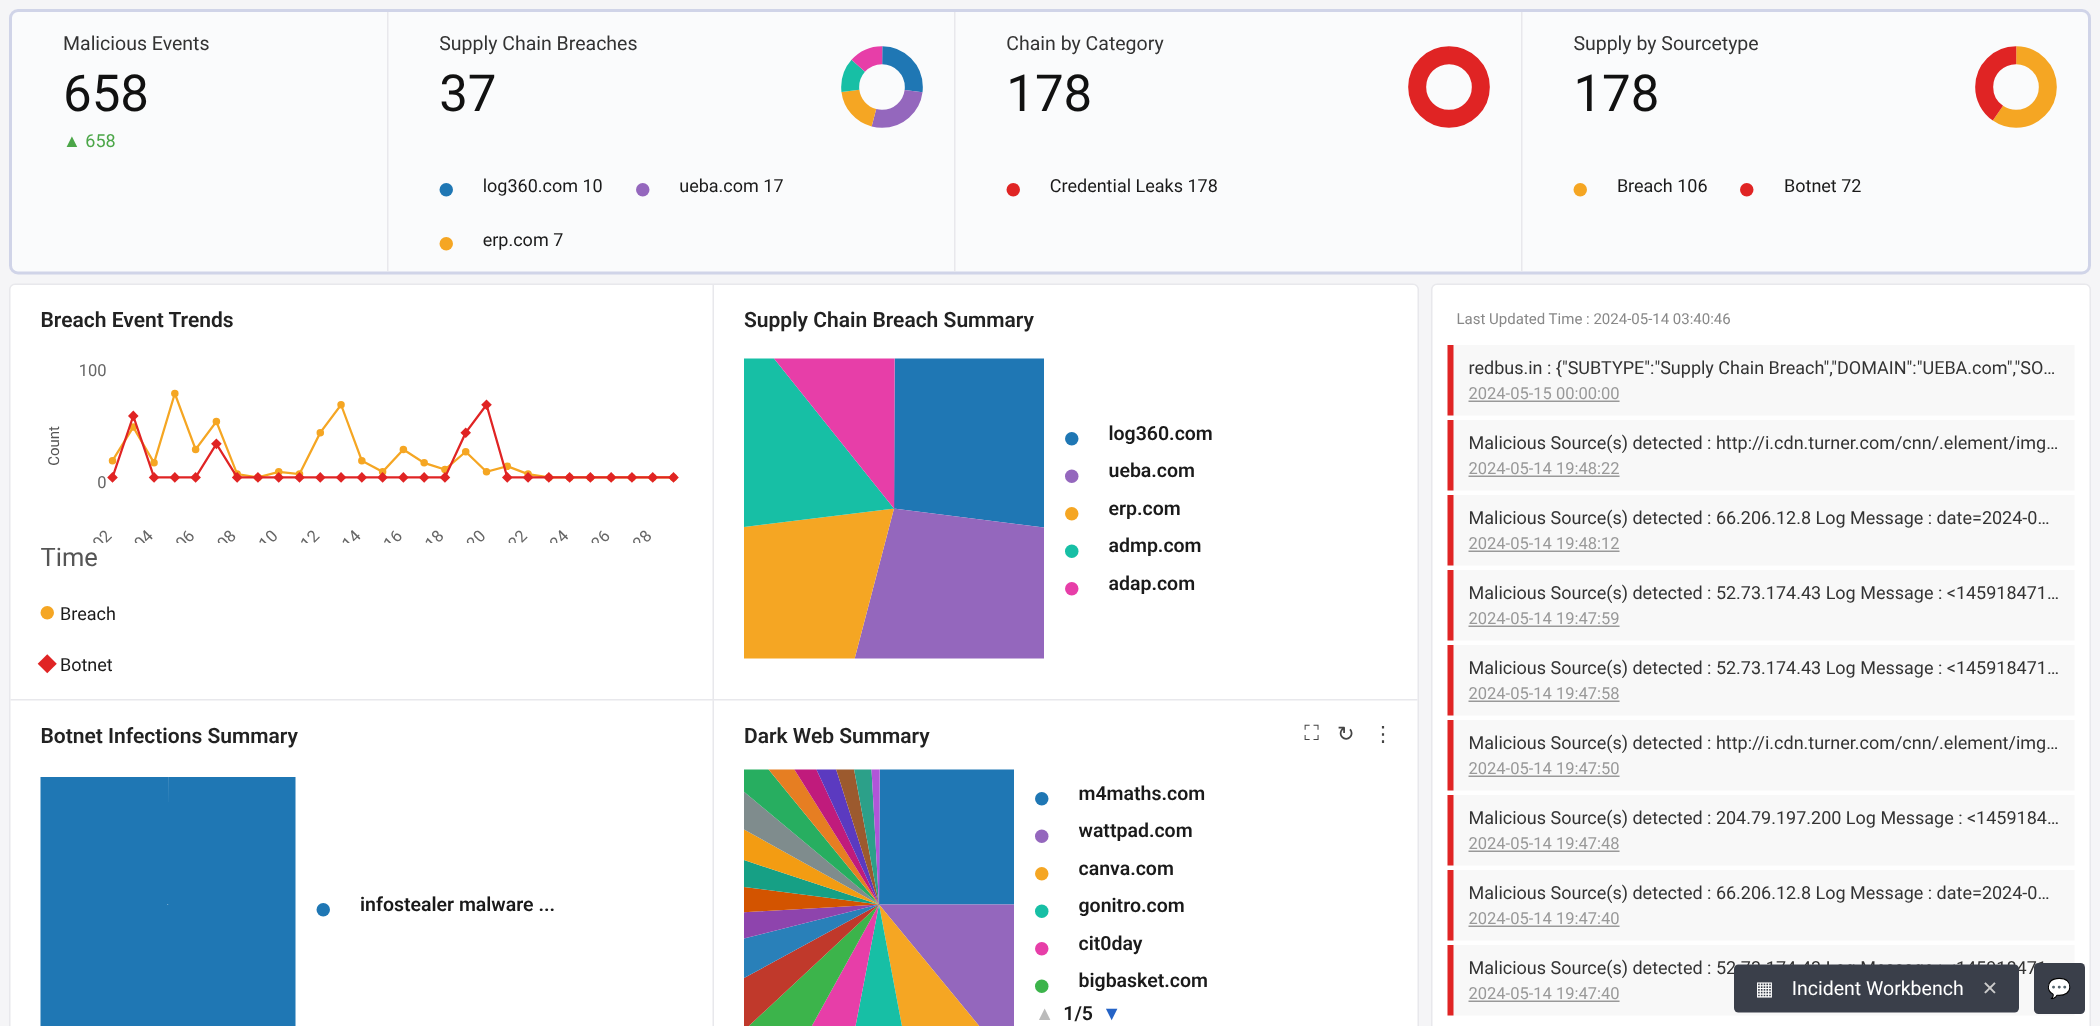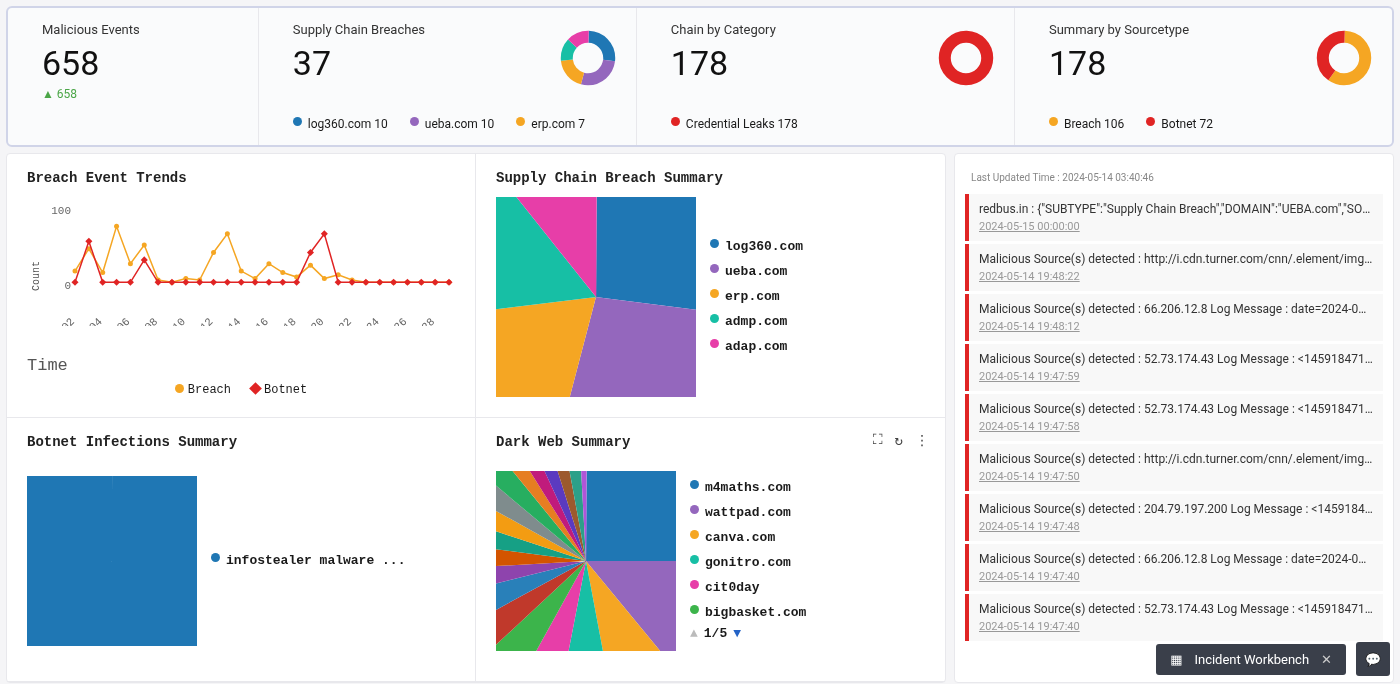--- a/index.html
+++ b/index.html
@@ -6,43 +6,43 @@
 body { font-family: -apple-system, BlinkMacSystemFont, "Segoe UI", Roboto, sans-serif; background: #f5f5f7; color: #1a1a1a; font-size: 13px; width: 1400px; height: 684px; overflow: hidden; }
 
 .top-stats { display: flex; border: 2px solid #d0d4e8; border-radius: 6px; background: #fafbfc; margin: 6px; }
 .stat-card { flex: 1; padding: 14px 34px; border-right: 1px solid #e8e8ec; position: relative; }
 .stat-card:last-child { border-right: none; }
 .stat-title { font-size: 13px; color: #333; margin-bottom: 6px; }
 .stat-value { font-size: 34px; font-weight: 400; color: #111; }
 .stat-delta { color: #4ba648; font-size: 12px; margin-top: 4px; }
 .stat-delta::before { content: "▲ "; }
 .stat-legend { display: flex; gap: 22px; margin-top: 34px; font-size: 12px; flex-wrap: wrap; }
-.legend-item { display: flex; align-items: flex-start; gap: 6px; }
+.legend-item { display: flex; align-items: flex-end; gap: 20px; }
 .legend-dot { width: 9px; height: 9px; border-radius: 50%; display: inline-block; }
 .stat-donut { position: absolute; right: 20px; top: 22px; }
 
 .main-area { display: flex; margin: 0 6px 6px 6px; gap: 8px; height: 530px; }
 .charts-col { flex: 1; display: grid; grid-template-columns: 1fr 1fr; grid-template-rows: 1fr 1fr; gap: 0; background: #fff; border: 1px solid #e8e8ec; border-radius: 4px; }
-.chart-panel { padding: 16px 20px; border-right: 1px solid #e8e8ec; border-bottom: 1px solid #e8e8ec; position: relative; font-family: Liberation Mono, monospace; }
+.chart-panel { padding: 16px 20px; border-right: 1px solid #e8e8ec; border-bottom: 1px solid #e8e8ec; position: relative; }
 .chart-panel:nth-child(2n) { border-right: none; }
 .chart-title { font-size: 14px; font-weight: 600; color: #222; margin-bottom: 10px; }
 .chart-body { display: flex; align-items: center; gap: 14px; height: calc(100% - 30px); }
 
 .threats-col { width: 440px; background: #fff; border: 1px solid #e8e8ec; border-radius: 4px; padding: 16px 0 0 0; display: flex; flex-direction: column; overflow: hidden; }
 .threats-header { padding: 0 16px 8px 16px; }
 .threats-title { font-size: 14px; font-weight: 600; }
 .threats-updated { font-size: 10px; color: #888; margin-top: 2px; }
 .threat-list { flex: 1; overflow-y: auto; }
 .threat-item { border-left: 4px solid #e02424; background: #f8f8f8; margin: 3px 10px; padding: 8px 10px; }
 .threat-msg { font-size: 12px; color: #333; white-space: nowrap; overflow: hidden; text-overflow: ellipsis; }
 .threat-time { font-size: 11px; color: #999; margin-top: 4px; text-decoration: underline; }
 
 .pie-legend { display: flex; flex-direction: column; gap: 10px; font-size: 13px; }
 .axis-label { font-size: 11px; fill: #666; }
-.line-legend { display: flex; gap: 20px; justify-content: center; margin-top: 8px; font-size: 12px; }
+.line-legend { display: flex; gap: 20px; justify-content: center; margin-top: 20px; font-size: 12px; flex-direction: column; }
 .line-legend .marker-sq { width: 9px; height: 9px; display: inline-block; margin-right: 4px; }
 
 .panel-toolbar { position: absolute; top: 14px; right: 16px; display: flex; gap: 12px; color: #444; font-size: 14px; }
 .tool-icon { cursor: pointer; }
 
 .pager { display: flex; align-items: center; gap: 6px; font-size: 13px; font-weight: 600; margin-top: 6px; }
 .pager-up { color: #bbb; }
 .pager-down { color: #2463c6; }
 
 .incident-bar { position: fixed; bottom: 8px; right: 10px; display: flex; align-items: center; gap: 10px; }
@@ -73,21 +73,21 @@
         <circle cx="21" cy="21" r="15.915" fill="transparent" stroke="#e73ea8" stroke-width="9" stroke-dasharray="13.513513513513514 86.48648648648648" stroke-dashoffset="-61.48648648648649"></circle>
         <circle cx="21" cy="21" r="9" fill="#fafbfc"></circle>
       </svg>
     <div class="stat-legend">
         <div class="legend-item">
           <span class="legend-dot" style="background:#1f77b4"></span>
           <span>log360.com 10</span>
         </div>
         <div class="legend-item">
           <span class="legend-dot" style="background:#9467bd"></span>
-          <span>ueba.com 10</span>
+          <span>ueba.com 17</span>
         </div>
         <div class="legend-item">
           <span class="legend-dot" style="background:#f5a623"></span>
           <span>erp.com 7</span>
         </div>
       </div>
   </div>
 
   <div class="stat-card" style="flex:1.7">
     <div class="stat-title">Chain by Category</div>
@@ -98,21 +98,21 @@
       </svg>
     <div class="stat-legend">
         <div class="legend-item">
           <span class="legend-dot" style="background:#e02424"></span>
           <span>Credential Leaks 178</span>
         </div>
       </div>
   </div>
 
   <div class="stat-card" style="flex:1.7">
-    <div class="stat-title">Summary by Sourcetype</div>
+    <div class="stat-title">Supply by Sourcetype</div>
     <div class="stat-value">178</div>
     <svg class="stat-donut" width="56" height="56" viewBox="0 0 42 42">
         <circle cx="21" cy="21" r="15.915" fill="transparent" stroke="#f5a623" stroke-width="9" stroke-dasharray="59.55056179775281 40.44943820224719" stroke-dashoffset="25"></circle>
         <circle cx="21" cy="21" r="15.915" fill="transparent" stroke="#e02424" stroke-width="9" stroke-dasharray="40.44943820224719 59.55056179775281" stroke-dashoffset="-34.55056179775281"></circle>
         <circle cx="21" cy="21" r="9" fill="#fafbfc"></circle>
       </svg>
     <div class="stat-legend">
         <div class="legend-item">
           <span class="legend-dot" style="background:#f5a623"></span>
           <span>Breach 106</span>

